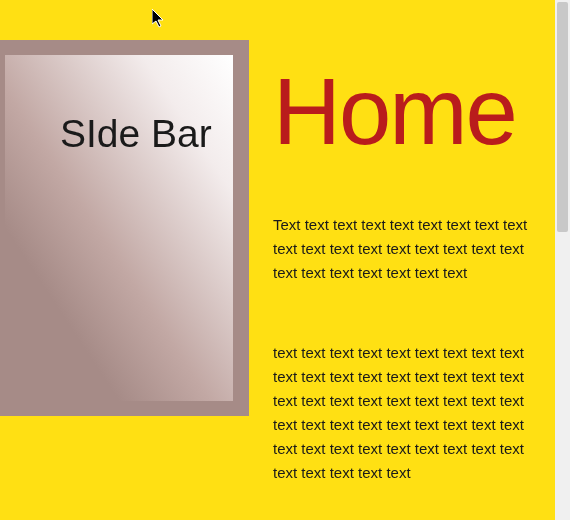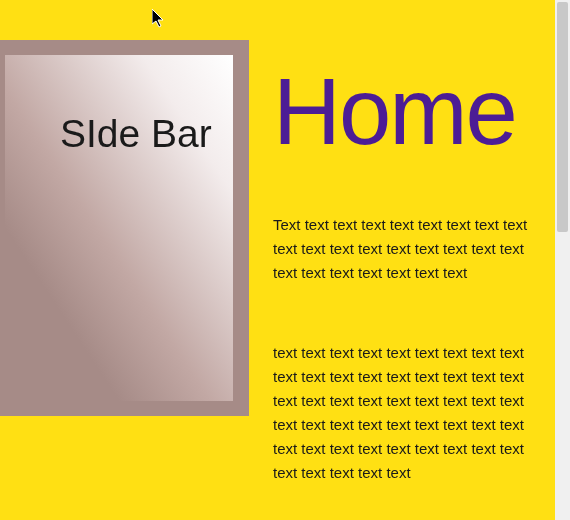--- a/index.html
+++ b/index.html
@@ -57,21 +57,21 @@
       color: #1a1a1a;
       font-family: Helvetica, Arial, sans-serif;
       margin-left: 38px;
     }
     .main-heading {
       position: absolute;
       left: 273px;
       top: 58px;
       font-size: 94px;
       font-weight: 400;
-      color: #4c1d95;
+      color: #b91c1c;
       font-family: Helvetica, Arial, sans-serif;
       letter-spacing: -2px;
     }
     .paragraph-1 {
       position: absolute;
       left: 273px;
       top: 213px;
       width: 260px;
       font-size: 15px;
       line-height: 24px;

